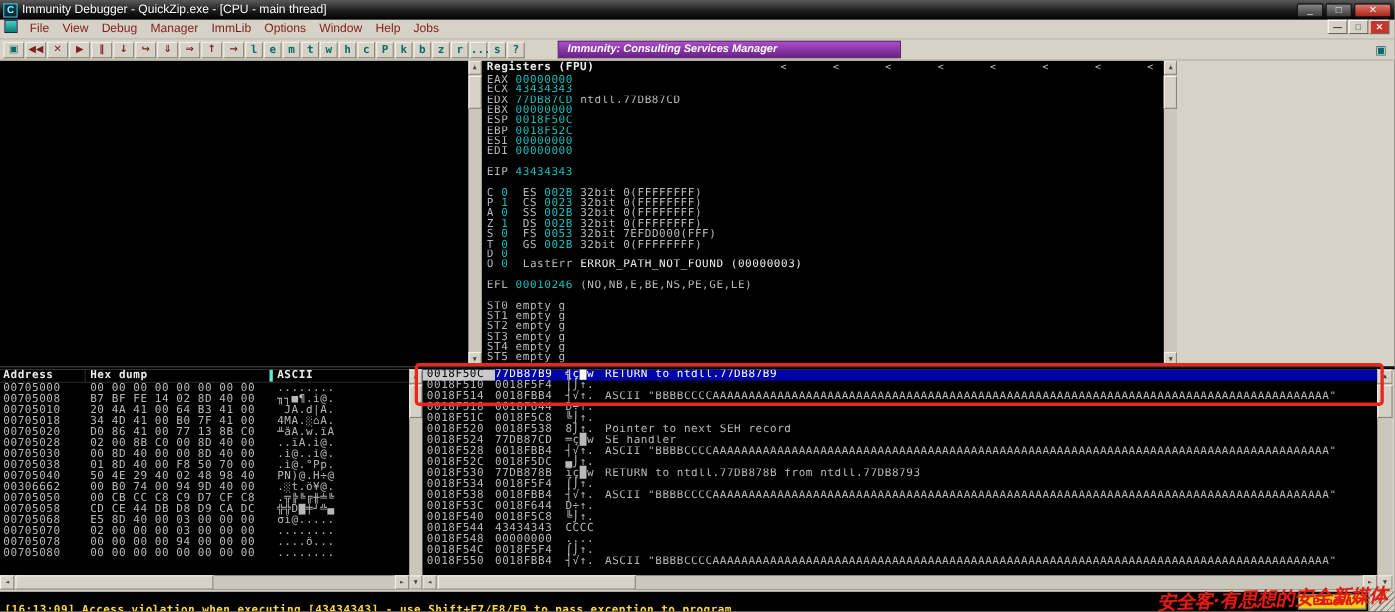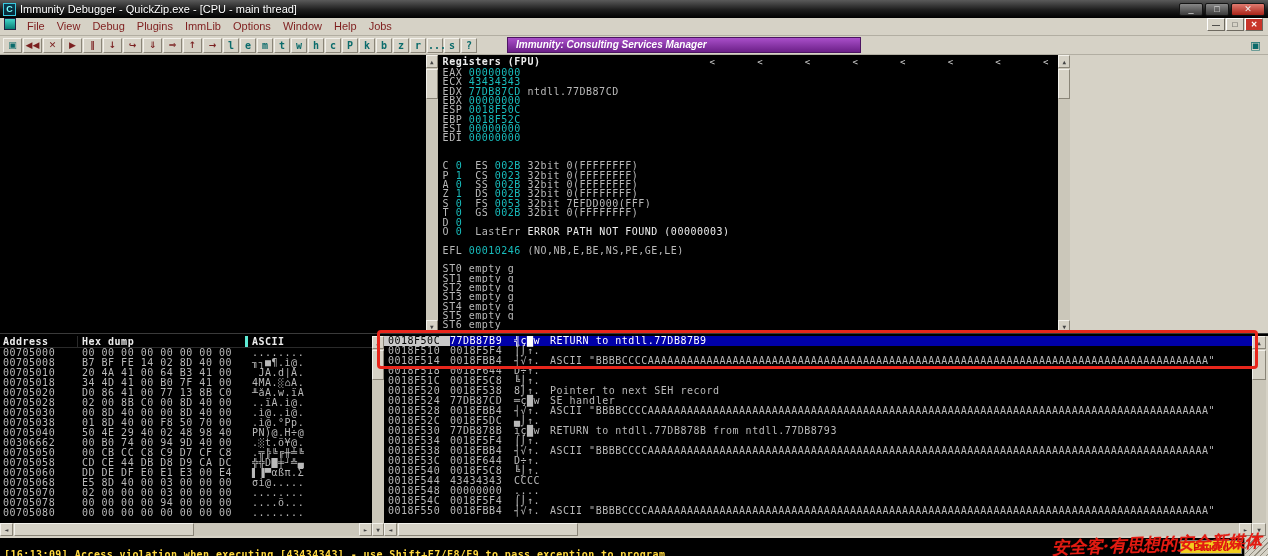--- a/index.html
+++ b/index.html
@@ -23,21 +23,21 @@
 .mdi-btns{margin-left:auto;display:flex;gap:1px;margin-right:3px}
 .mdi-btn{width:18px;height:13px;border:1px solid;border-color:#fff #6e6a60 #6e6a60 #fff;background:#d6d2c6;font:bold 8px/11px "Liberation Sans",sans-serif;color:#222;text-align:center}
 .mdi-btn.close{color:#fff;background:#c8352a}
 
 
 .toolbar{position:absolute;top:36px;left:0;right:0;height:19px;background:#d6d2c6;display:flex;align-items:center;padding:0 3px;z-index:5;border-bottom:1px solid #b2aea2}
 .tool-icons,.tool-letters{display:flex;align-items:center}
 .tool-icon{min-width:19px;height:15px;border:1px solid;border-color:#f3f1eb #8a8578 #8a8578 #f3f1eb;background:#d6d2c6;color:#7a1f1f;font:bold 9px/13px "DejaVu Sans",sans-serif;text-align:center;margin-right:1px;padding:0 1px}
 .tool-icon.teal{color:#0b6b6b}
 .tool-letter{width:16px;height:15px;border:1px solid;border-color:#f3f1eb #8a8578 #8a8578 #f3f1eb;background:#d6d2c6;color:#0b6b6b;font:bold 10px/13px "DejaVu Sans Mono",monospace;text-align:center;margin-right:1px}
-.banner{position:absolute;left:507px;top:1px;width:354px;height:16px;background:linear-gradient(#a94fc9,#6c2088);border:1px solid #4c1462;color:#fff;font:italic bold 10px/14px "Liberation Sans",sans-serif;padding-left:8px;white-space:nowrap;overflow:hidden}
+.banner{position:absolute;left:507px;top:1px;width:312px;height:16px;background:linear-gradient(#a94fc9,#6c2088);border:1px solid #4c1462;color:#fff;font:italic bold 10px/14px "Liberation Sans",sans-serif;padding-left:8px;white-space:nowrap;overflow:hidden}
 .toolbar-right{position:absolute;right:5px;top:2px;width:15px;height:15px;color:#0b6b6b;font:bold 11px/15px "DejaVu Sans",sans-serif;text-align:center}
 
 
 .pane-line{height:9.35px;line-height:9.35px;font-size:10px;letter-spacing:.5px;white-space:pre;color:#b9b9b9;overflow:hidden}
 .c-n{color:#b9b9b9}.c-v{color:#18bdbd}.c-w{color:#ececec}
 
 
 .main{position:absolute;top:55px;left:0;width:1072px;height:278px;display:flex}
 .disasm{width:504px;background:#000}
 .registers{width:734px;background:#000;position:relative;overflow:hidden;padding:2px 0 0 5px}
@@ -104,21 +104,21 @@
       <span class="tb-btn close">✕</span>
     </span>
   </div>
 
   <div class="menubar">
     <span class="mdi-icon"></span>
     <nav class="menu-items">
         <span class="menu-item">File</span>
         <span class="menu-item">View</span>
         <span class="menu-item">Debug</span>
-        <span class="menu-item">Plugins</span>
+        <span class="menu-item">Manager</span>
         <span class="menu-item">ImmLib</span>
         <span class="menu-item">Options</span>
         <span class="menu-item">Window</span>
         <span class="menu-item">Help</span>
         <span class="menu-item">Jobs</span>
       </nav>
     <span class="mdi-btns">
       <span class="mdi-btn">—</span>
       <span class="mdi-btn">□</span>
       <span class="mdi-btn close">✕</span>
@@ -188,20 +188,21 @@
       <div>
           <div class="pane-line"><span class="c-n">EAX </span><span class="c-v">00000000</span></div>
           <div class="pane-line"><span class="c-n">ECX </span><span class="c-v">43434343</span></div>
           <div class="pane-line"><span class="c-n">EDX </span><span class="c-v">77DB87CD</span><span class="c-n"> ntdll.77DB87CD</span></div>
           <div class="pane-line"><span class="c-n">EBX </span><span class="c-v">00000000</span></div>
           <div class="pane-line"><span class="c-n">ESP </span><span class="c-v">0018F50C</span></div>
           <div class="pane-line"><span class="c-n">EBP </span><span class="c-v">0018F52C</span></div>
           <div class="pane-line"><span class="c-n">ESI </span><span class="c-v">00000000</span></div>
           <div class="pane-line"><span class="c-n">EDI </span><span class="c-v">00000000</span></div>
           <div class="pane-line">&nbsp;</div>
+          <div class="pane-line"><span class="c-n">EIP </span><span class="c-v">43434343</span></div>
           <div class="pane-line">&nbsp;</div>
           <div class="pane-line"><span class="c-n">C </span><span class="c-v">0</span><span class="c-n">  ES </span><span class="c-v">002B</span><span class="c-n"> 32bit 0(FFFFFFFF)</span></div>
           <div class="pane-line"><span class="c-n">P </span><span class="c-v">1</span><span class="c-n">  CS </span><span class="c-v">0023</span><span class="c-n"> 32bit 0(FFFFFFFF)</span></div>
           <div class="pane-line"><span class="c-n">A </span><span class="c-v">0</span><span class="c-n">  SS </span><span class="c-v">002B</span><span class="c-n"> 32bit 0(FFFFFFFF)</span></div>
           <div class="pane-line"><span class="c-n">Z </span><span class="c-v">1</span><span class="c-n">  DS </span><span class="c-v">002B</span><span class="c-n"> 32bit 0(FFFFFFFF)</span></div>
           <div class="pane-line"><span class="c-n">S </span><span class="c-v">0</span><span class="c-n">  FS </span><span class="c-v">0053</span><span class="c-n"> 32bit 7EFDD000(FFF)</span></div>
           <div class="pane-line"><span class="c-n">T </span><span class="c-v">0</span><span class="c-n">  GS </span><span class="c-v">002B</span><span class="c-n"> 32bit 0(FFFFFFFF)</span></div>
           <div class="pane-line"><span class="c-n">D </span><span class="c-v">0</span></div>
           <div class="pane-line"><span class="c-n">O </span><span class="c-v">0</span><span class="c-n">  LastErr </span><span class="c-w">ERROR_PATH_NOT_FOUND (00000003)</span></div>
           <div class="pane-line">&nbsp;</div>
@@ -242,21 +243,20 @@
           <div class="hex-row"><span class="col-addr">00705010</span><span class="col-hex">20 4A 41 00 64 B3 41 00</span><span class="col-ascii"> JA.d│A.</span></div>
           <div class="hex-row"><span class="col-addr">00705018</span><span class="col-hex">34 4D 41 00 B0 7F 41 00</span><span class="col-ascii">4MA.░⌂A.</span></div>
           <div class="hex-row"><span class="col-addr">00705020</span><span class="col-hex">D0 86 41 00 77 13 8B C0</span><span class="col-ascii">╨åA.w.ïÀ</span></div>
           <div class="hex-row"><span class="col-addr">00705028</span><span class="col-hex">02 00 8B C0 00 8D 40 00</span><span class="col-ascii">..ïÀ.ì@.</span></div>
           <div class="hex-row"><span class="col-addr">00705030</span><span class="col-hex">00 8D 40 00 00 8D 40 00</span><span class="col-ascii">.ì@..ì@.</span></div>
           <div class="hex-row"><span class="col-addr">00705038</span><span class="col-hex">01 8D 40 00 F8 50 70 00</span><span class="col-ascii">.ì@.°Pp.</span></div>
           <div class="hex-row"><span class="col-addr">00705040</span><span class="col-hex">50 4E 29 40 02 48 98 40</span><span class="col-ascii">PN)@.H÷@</span></div>
           <div class="hex-row"><span class="col-addr">00306662</span><span class="col-hex">00 B0 74 00 94 9D 40 00</span><span class="col-ascii">.░t.ö¥@.</span></div>
           <div class="hex-row"><span class="col-addr">00705050</span><span class="col-hex">00 CB CC C8 C9 D7 CF C8</span><span class="col-ascii">.╦╠╚╔╫╧╚</span></div>
           <div class="hex-row"><span class="col-addr">00705058</span><span class="col-hex">CD CE 44 DB D8 D9 CA DC</span><span class="col-ascii">╬╬D█╪┘╩▄</span></div>
-          <div class="hex-row"><span class="col-addr">00705060</span><span class="col-hex">DD DE DF E0 E1 E3 00 E4</span><span class="col-ascii">▌▐▀αßπ.Σ</span></div>
           <div class="hex-row"><span class="col-addr">00705068</span><span class="col-hex">E5 8D 40 00 03 00 00 00</span><span class="col-ascii">σì@.....</span></div>
           <div class="hex-row"><span class="col-addr">00705070</span><span class="col-hex">02 00 00 00 03 00 00 00</span><span class="col-ascii">........</span></div>
           <div class="hex-row"><span class="col-addr">00705078</span><span class="col-hex">00 00 00 00 94 00 00 00</span><span class="col-ascii">....ö...</span></div>
           <div class="hex-row"><span class="col-addr">00705080</span><span class="col-hex">00 00 00 00 00 00 00 00</span><span class="col-ascii">........</span></div>
         </div>
       <div class="hscroll">
         <span class="hs-btn">◄</span>
         <span class="hs-track">
           <span class="hs-thumb"></span>
         </span>

